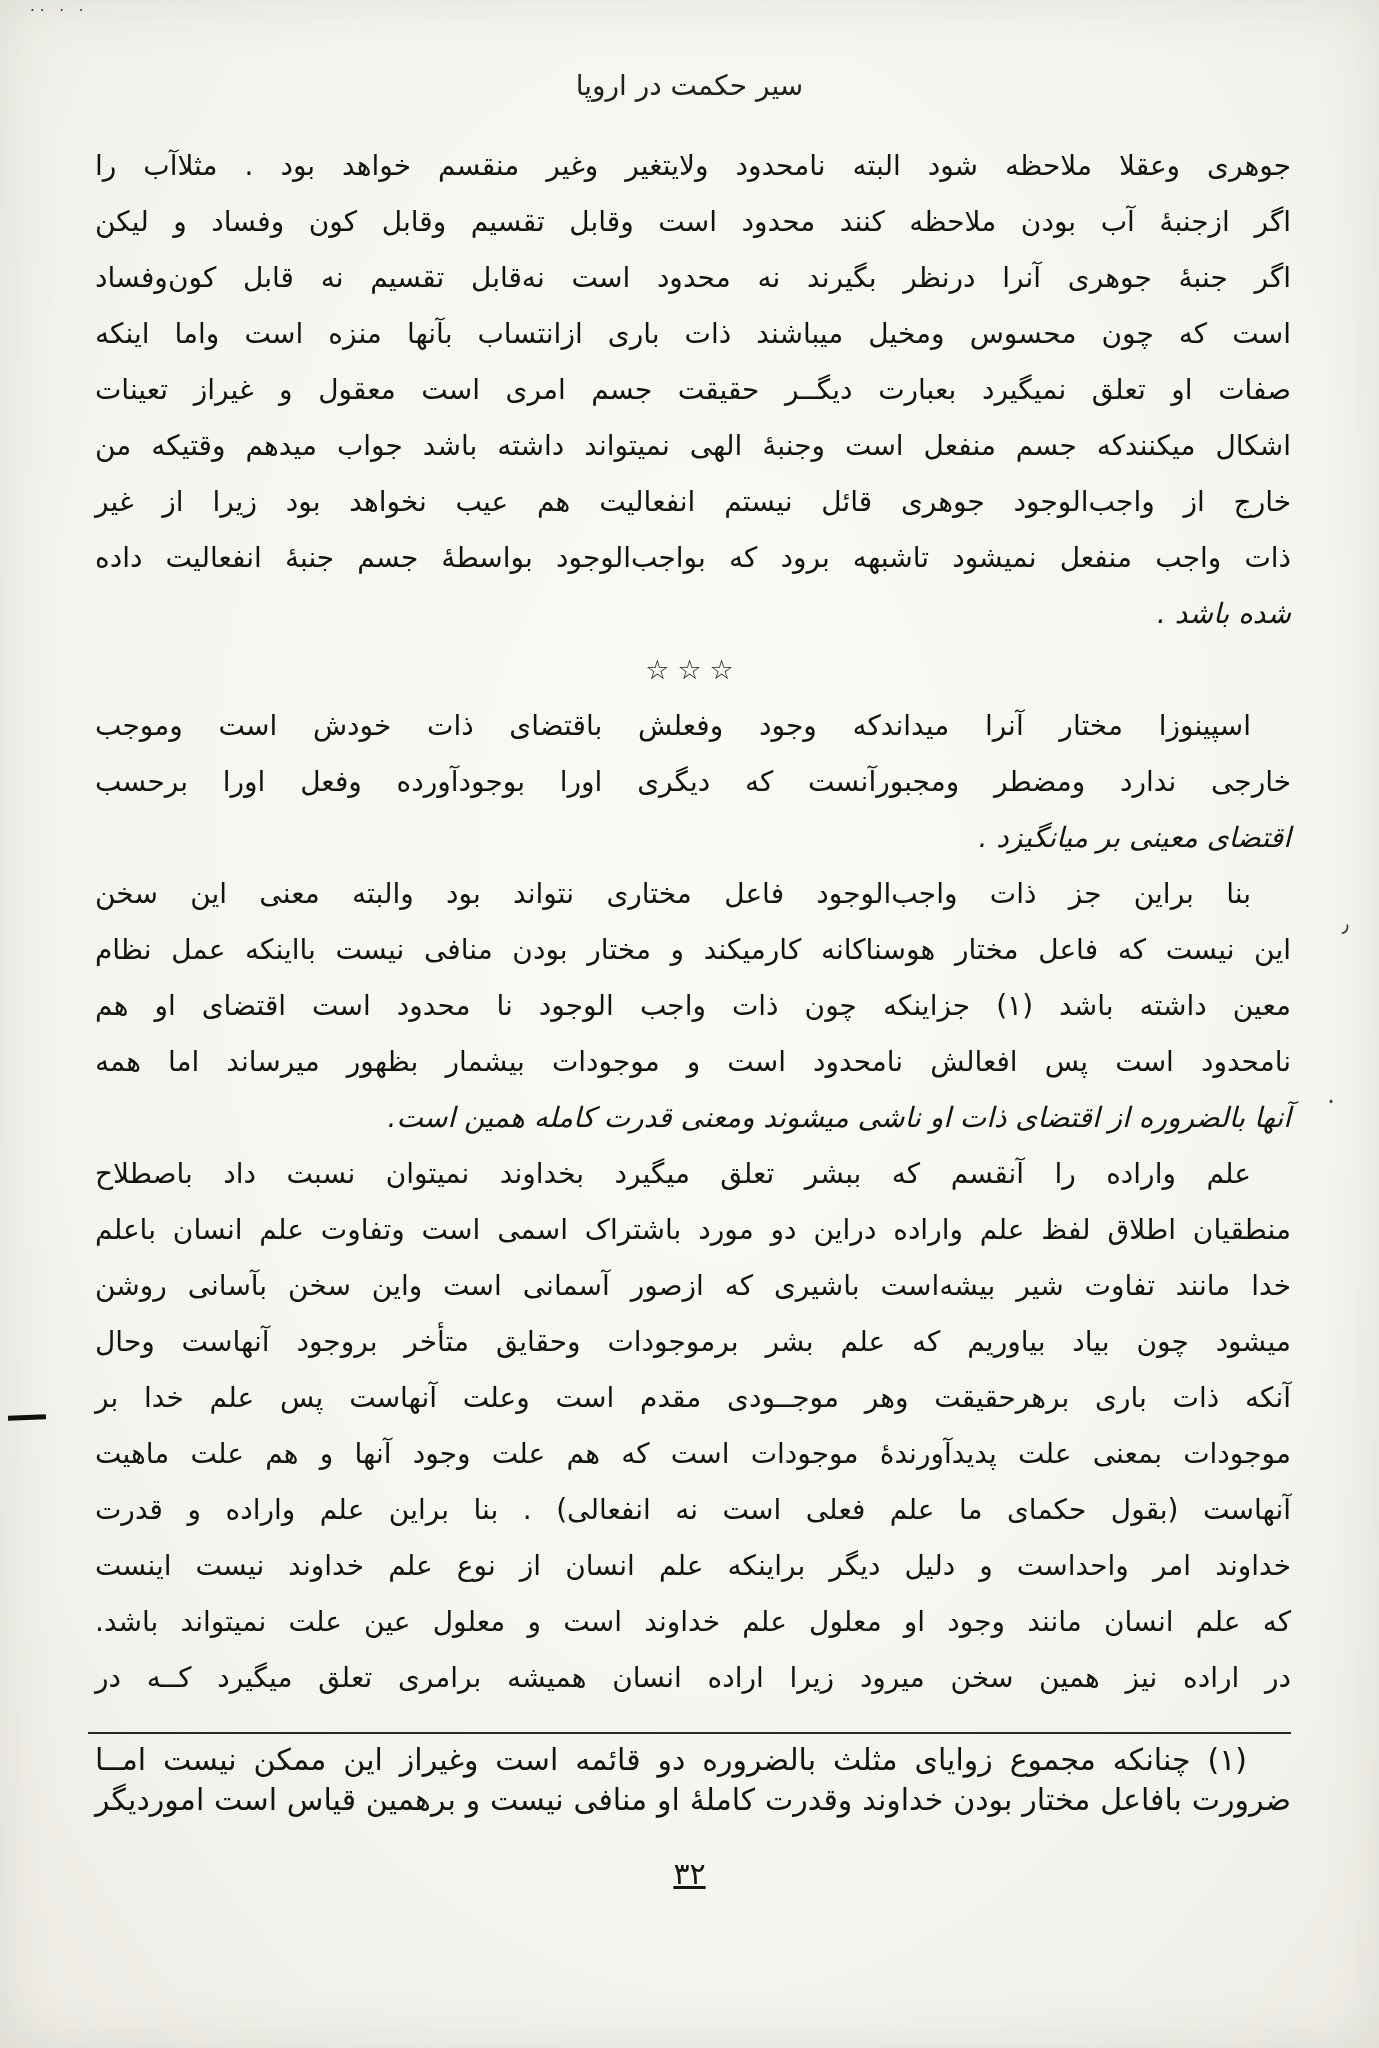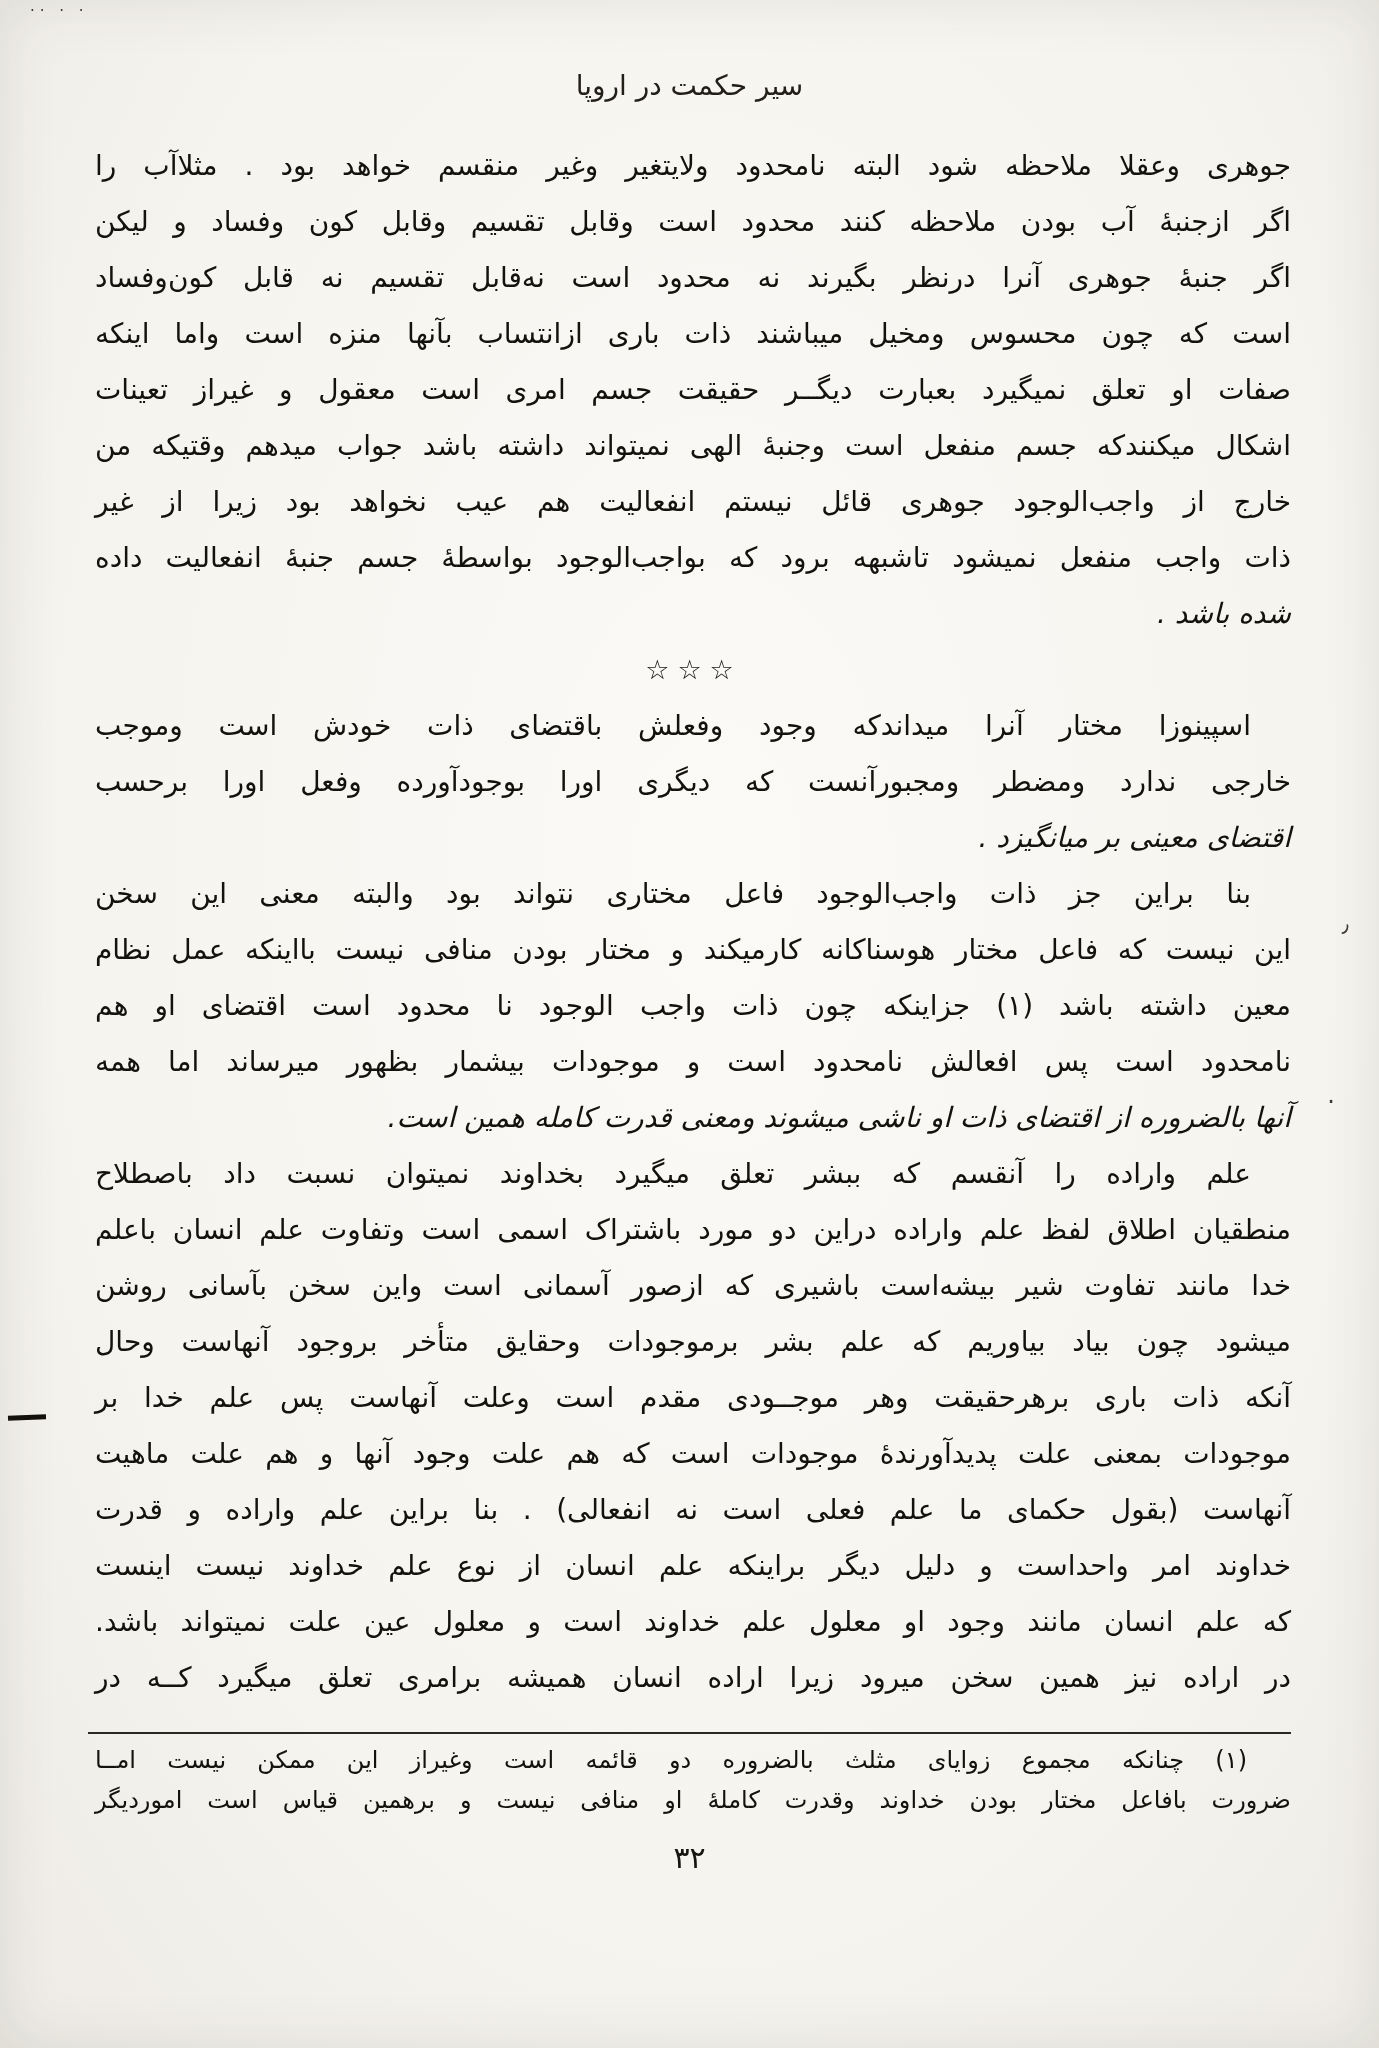--- a/index.html
+++ b/index.html
@@ -51,30 +51,31 @@
     color: #1b1914;
   }
   .footnote-rule {
     margin-top: 26px;
     border-top: 2px solid #2b2822;
     width: 100%;
     height: 0;
   }
   .footnote { margin-top: 6px; }
   .footnote .line {
-    font-size: 24px;
+    font-size: 30px;
     line-height: 40px;
   }
   .footnote.indent .line:first-child { text-indent: 44px; }
   .page-number {
-    margin-top: 16px;
+    margin-top: 32px;
     text-align: center;
     font-size: 30px;
     line-height: 44px;
     color: #17150f;
+    text-decoration: underline;
   }
   
   .artifact { position: absolute; color: #3d3831; }
   .artifact-corner {
     top: 2px; left: 30px;
     font-size: 15px;
     letter-spacing: 5px;
     direction: ltr;
   }
   .artifact-dash {

